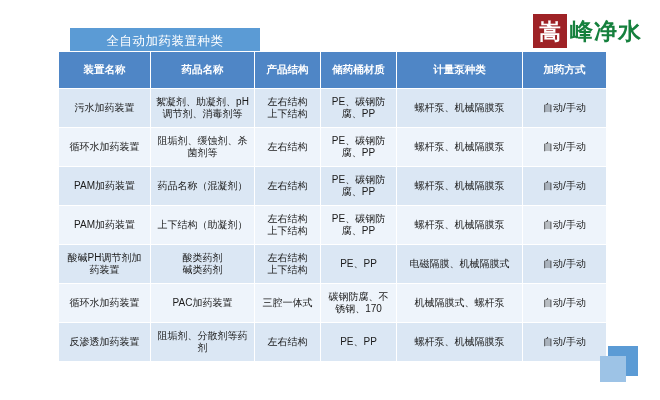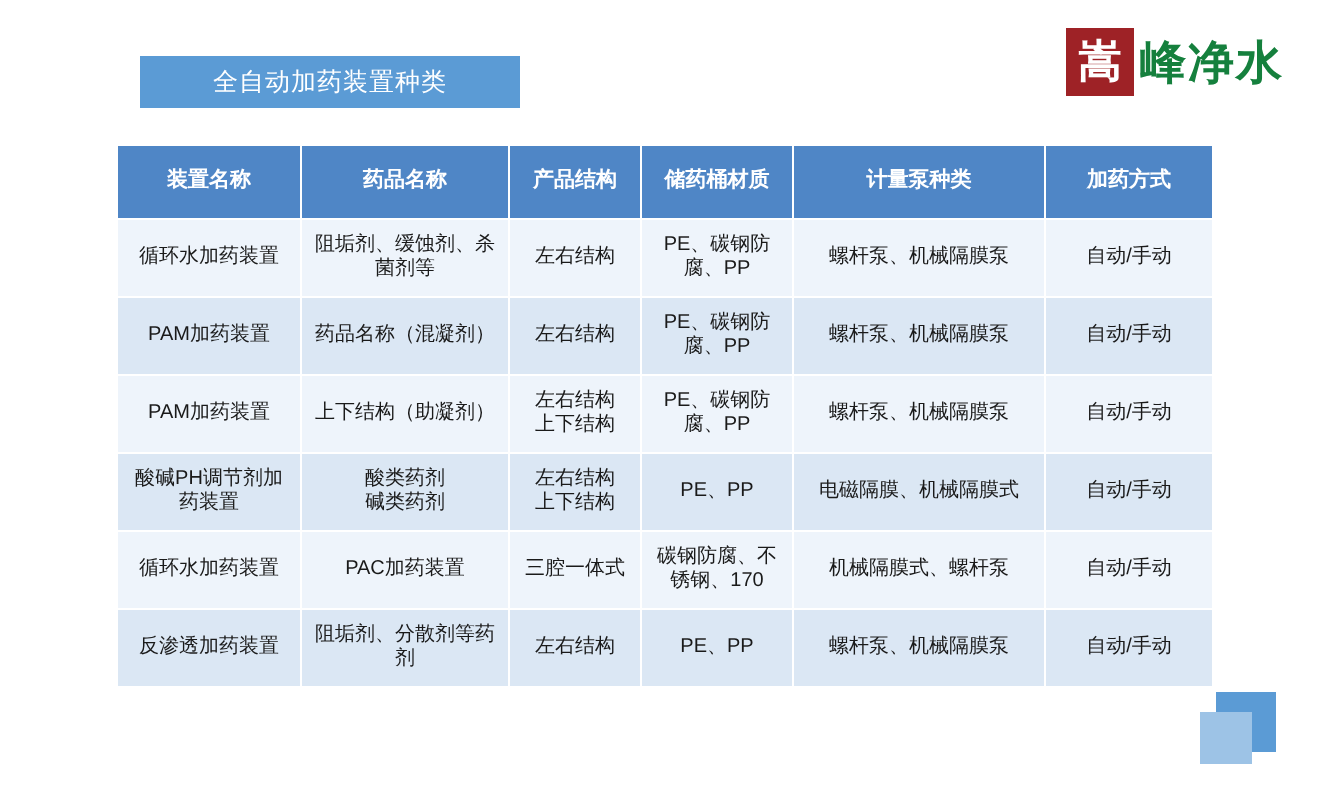--- a/index.html
+++ b/index.html
@@ -61,21 +61,21 @@
     font-weight: normal;
     display: flex;
     align-items: center;
     justify-content: center;
     letter-spacing: 0.5px;
   }
   
   .table-wrap {
     position: absolute;
     left: 58px;
-    top: 72px;
+    top: 51px;
     width: 548px;
   }
   table.grid {
     border-collapse: collapse;
     table-layout: fixed;
     width: 548px;
     font-size: 10px;
   }
   table.grid th,
   table.grid td {
@@ -162,20 +162,28 @@
         <tr>
           <th>装置名称</th>
           <th>药品名称</th>
           <th>产品结构</th>
           <th>储药桶材质</th>
           <th>计量泵种类</th>
           <th>加药方式</th>
         </tr>
       </thead>
       <tbody>
+        <tr class="odd">
+          <td>污水加药装置</td>
+          <td>絮凝剂、助凝剂、pH调节剂、消毒剂等</td>
+          <td class="pre">左右结构<br>上下结构</td>
+          <td>PE、碳钢防腐、PP</td>
+          <td>螺杆泵、机械隔膜泵</td>
+          <td>自动/手动</td>
+        </tr>
         <tr class="even">
           <td>循环水加药装置</td>
           <td>阻垢剂、缓蚀剂、杀菌剂等</td>
           <td class="pre">左右结构</td>
           <td>PE、碳钢防腐、PP</td>
           <td>螺杆泵、机械隔膜泵</td>
           <td>自动/手动</td>
         </tr>
         <tr class="odd">
           <td>PAM加药装置</td>

